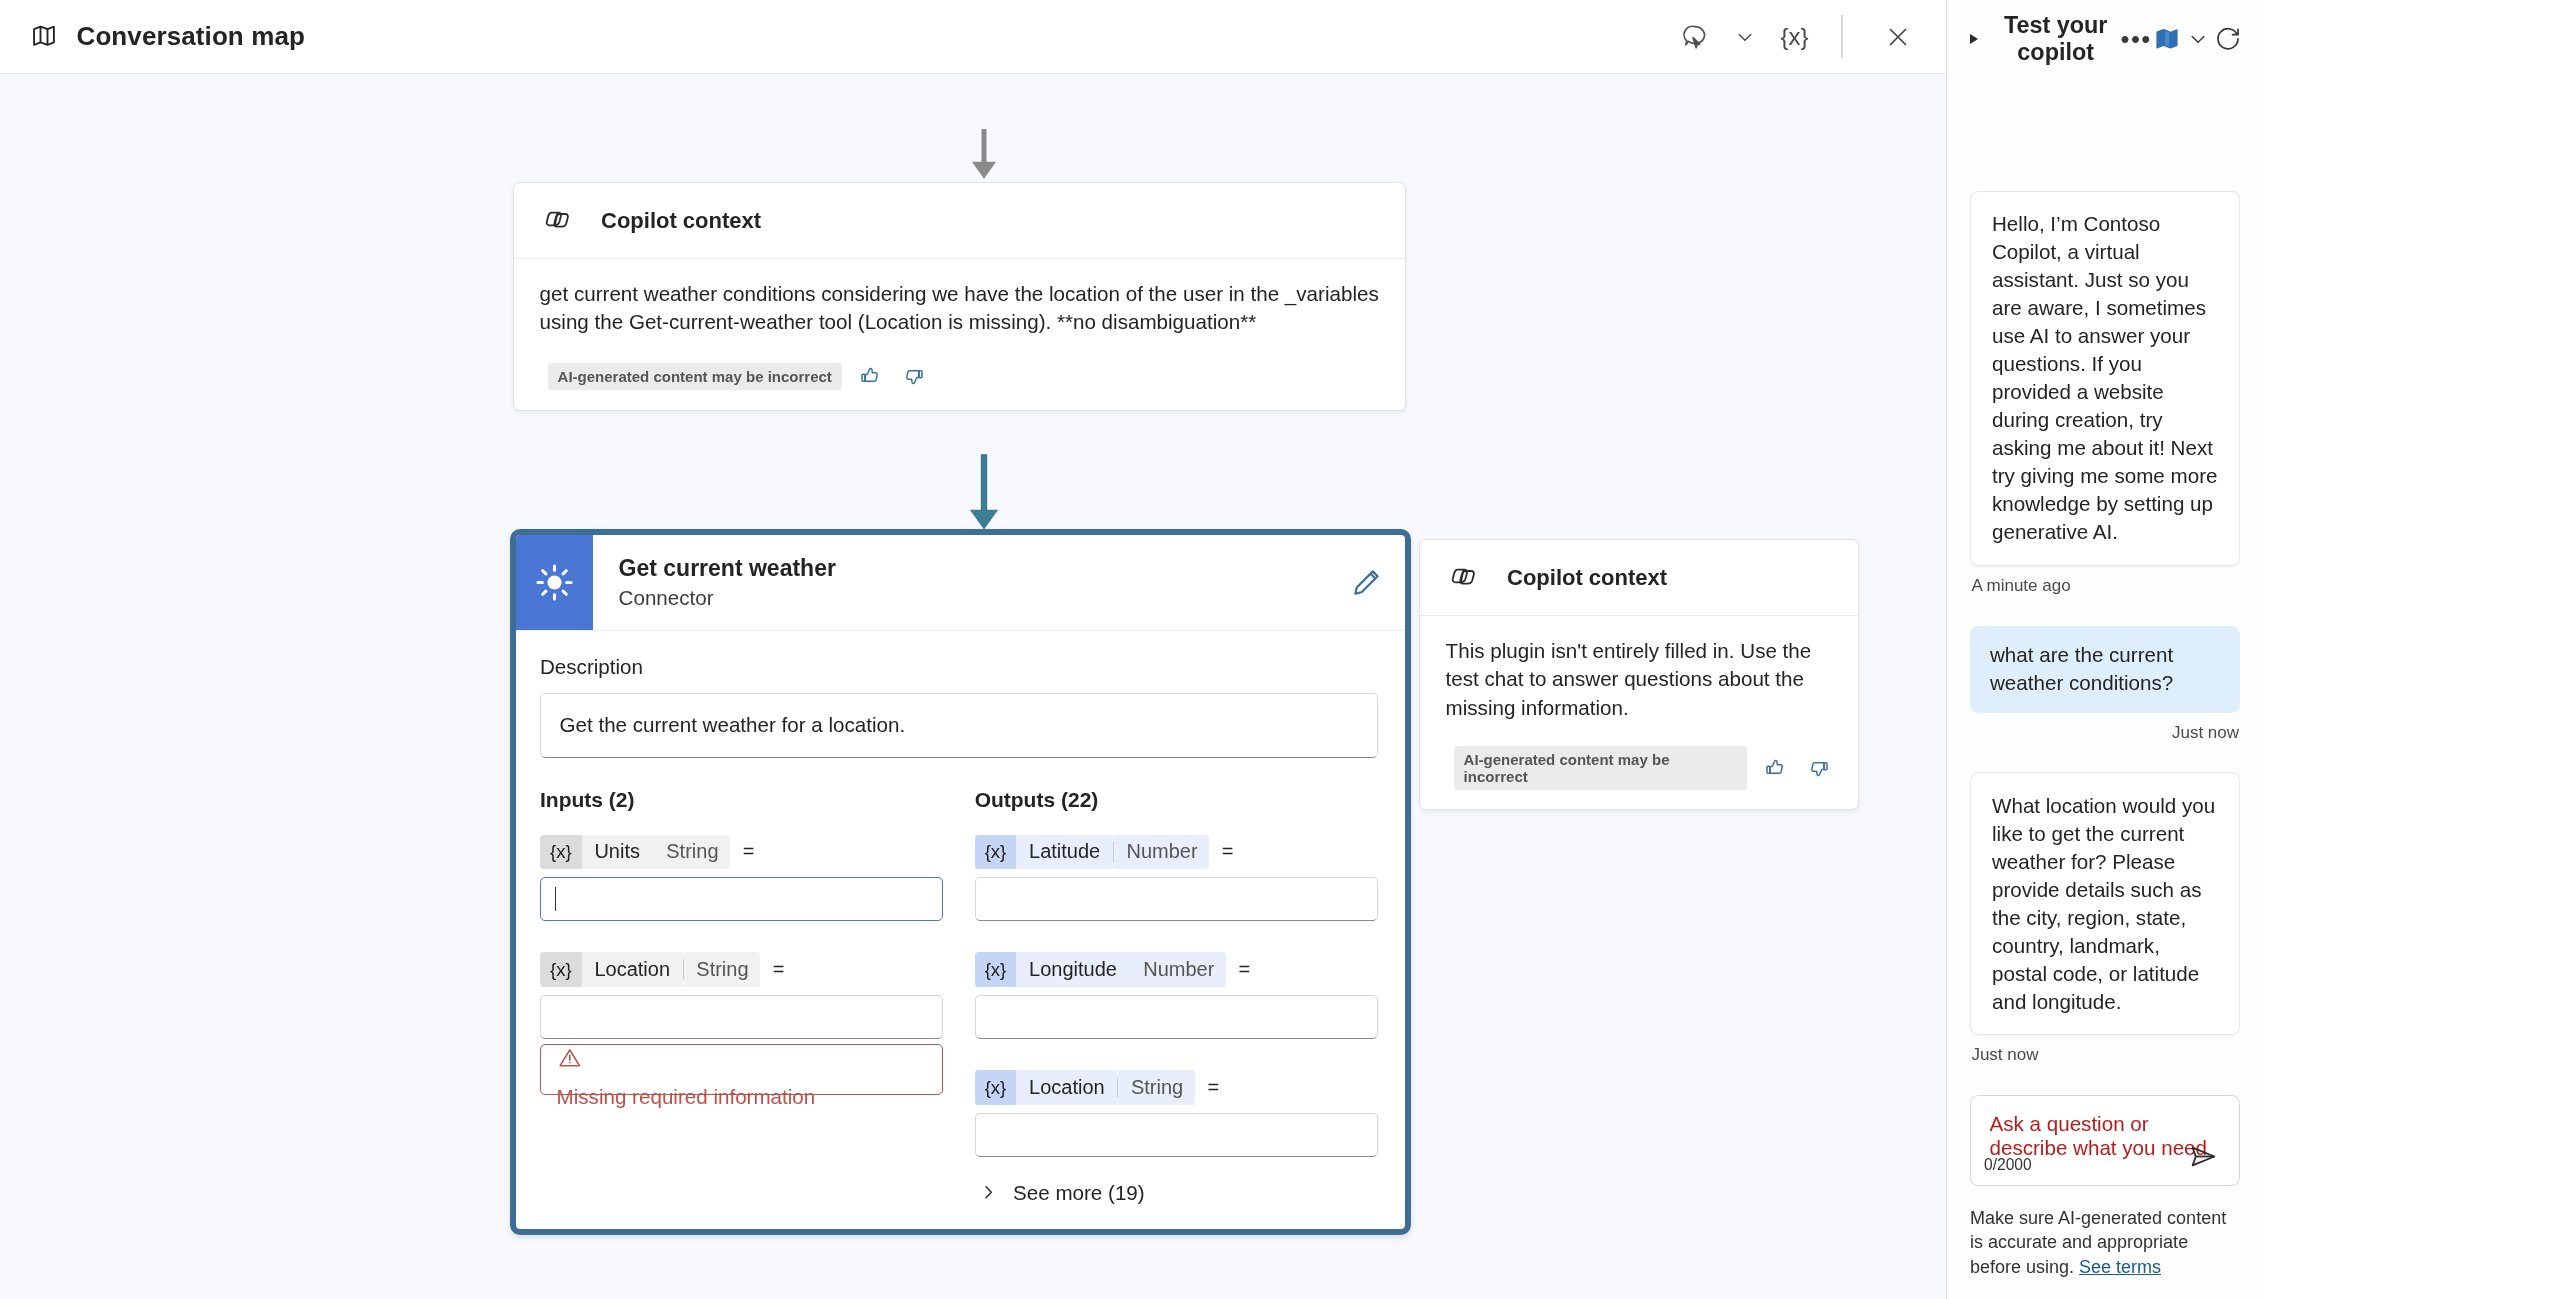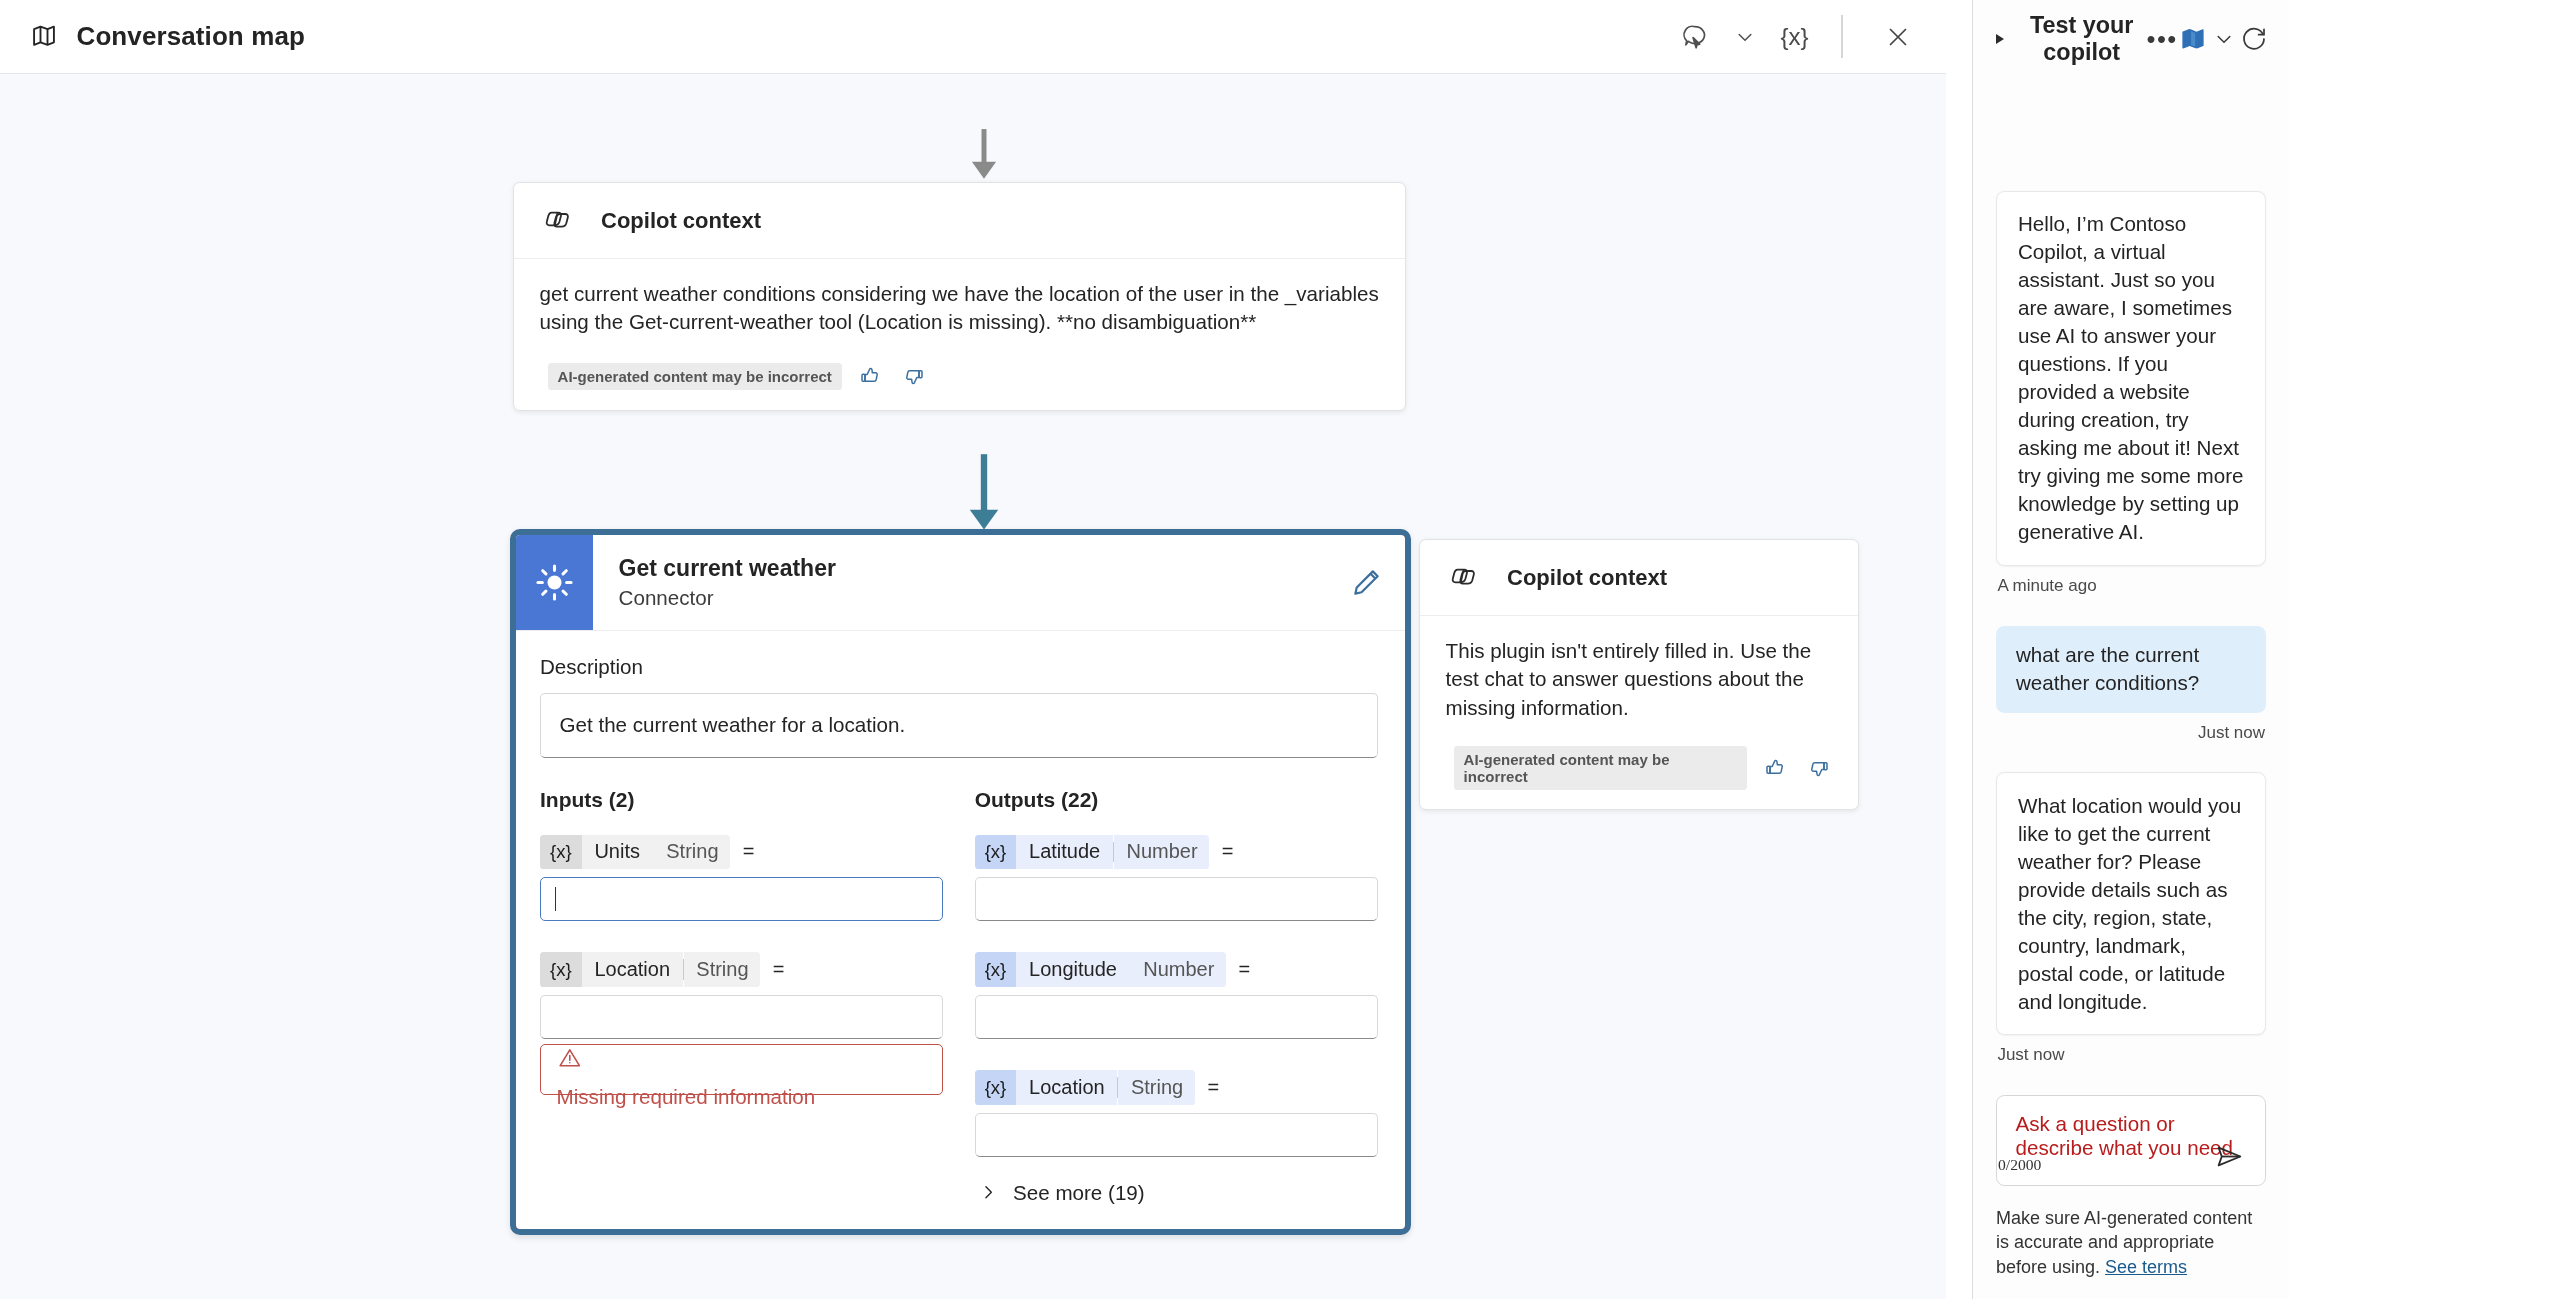--- a/index.html
+++ b/index.html
@@ -1,21 +1,21 @@
 <!DOCTYPE html>
 <html style="font-size:11.4px"><head>
 <meta charset="utf-8">
 <style>
   * { box-sizing: border-box; margin: 0; padding: 0; }
   html, body {
     width: 2576px; height: 1300px;
     font-family: "Liberation Sans", sans-serif;
     background: #ffffff; overflow: hidden;
   }
-  .app { position: relative; width: 2208px; height: 1300px; display: flex; gap: 26px; }
+  .app { position: relative; width: 2208px; height: 1300px; display: flex; }
 
   
   .map-pane { position: relative; width: 1946px; height: 1300px; background: #f8f9fc; }
 
   .map-header {
     position: relative; height: 74px; background: #ffffff;
     border-bottom: 0.7px solid #e6e6ea;
     display: flex; align-items: center; padding: 0 21px 0 30px;
   }
   .map-title-wrap { display: flex; align-items: center; gap: 18.5px; }
@@ -142,21 +142,21 @@
   .row-right { display: flex; justify-content: flex-end; }
   .ts { font-size: 17px; color: #4a4a4a; margin: 10px 1.4px 24px 1.4px; }
   .ts.right { text-align: right; }
 
   .composer { padding: 0 23px 0 23px; }
   .composer-box {
     border: 0.7px solid #d6d6da; border-radius: 8.5px; background: #fff;
     height: 91px; padding: 15.6px 18.5px 11.4px 18.5px; position: relative;
   }
   .composer-ph { font-size: 20.6px; color: #b91c1c; }
-  .composer-count { font-size: 15.6px; color: #333; position: absolute; left: 1px; bottom: 11.4px; font-family: Liberation Serif, serif; }
+  .composer-count { font-size: 15.6px; color: #333; position: absolute; left: 13px; bottom: 11.4px; }
   .send-btn { position: absolute; right: 15.6px; bottom: 8.5px; width: 40px; height: 40px;
               display: flex; align-items: center; justify-content: center; cursor: pointer; }
   .footer-note { padding: 20px 23px 21px 23px; font-size: 18px; color: #333; line-height: 1.35; }
   .footer-note a { color: #1b5a8c; text-decoration: underline; }
 </style>
 </head>
 <body>
 
 <div class="app">
 

